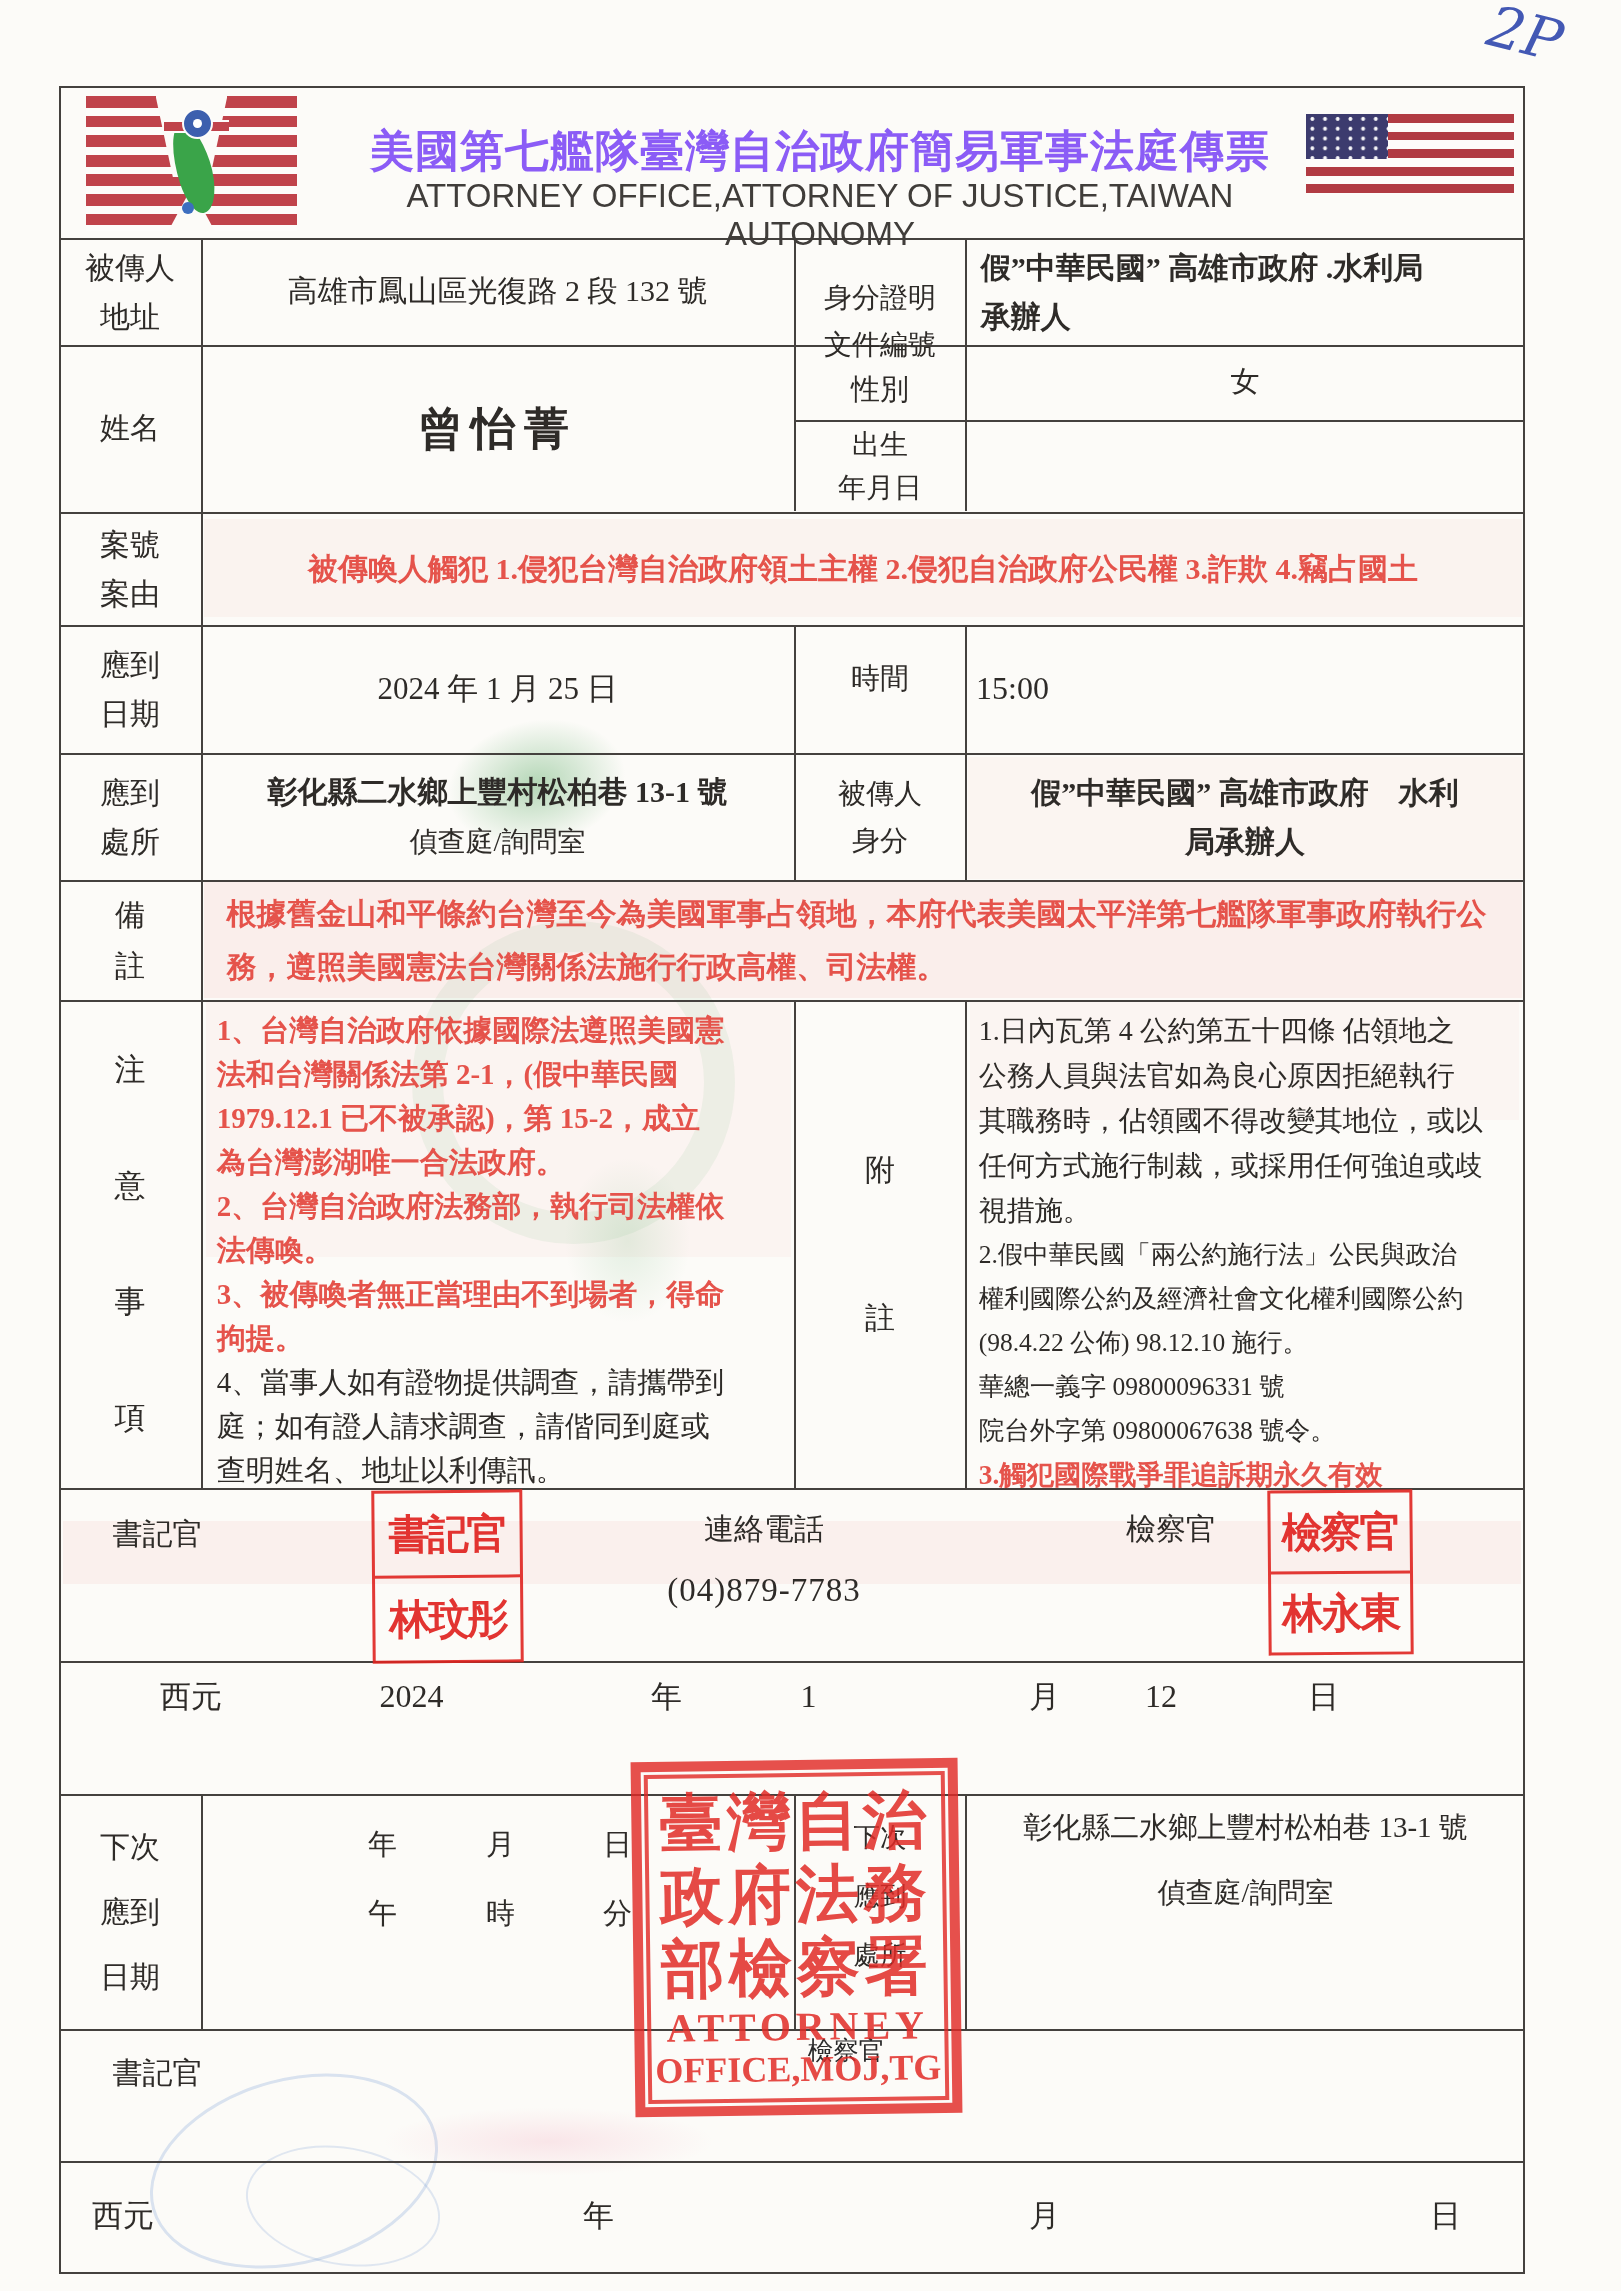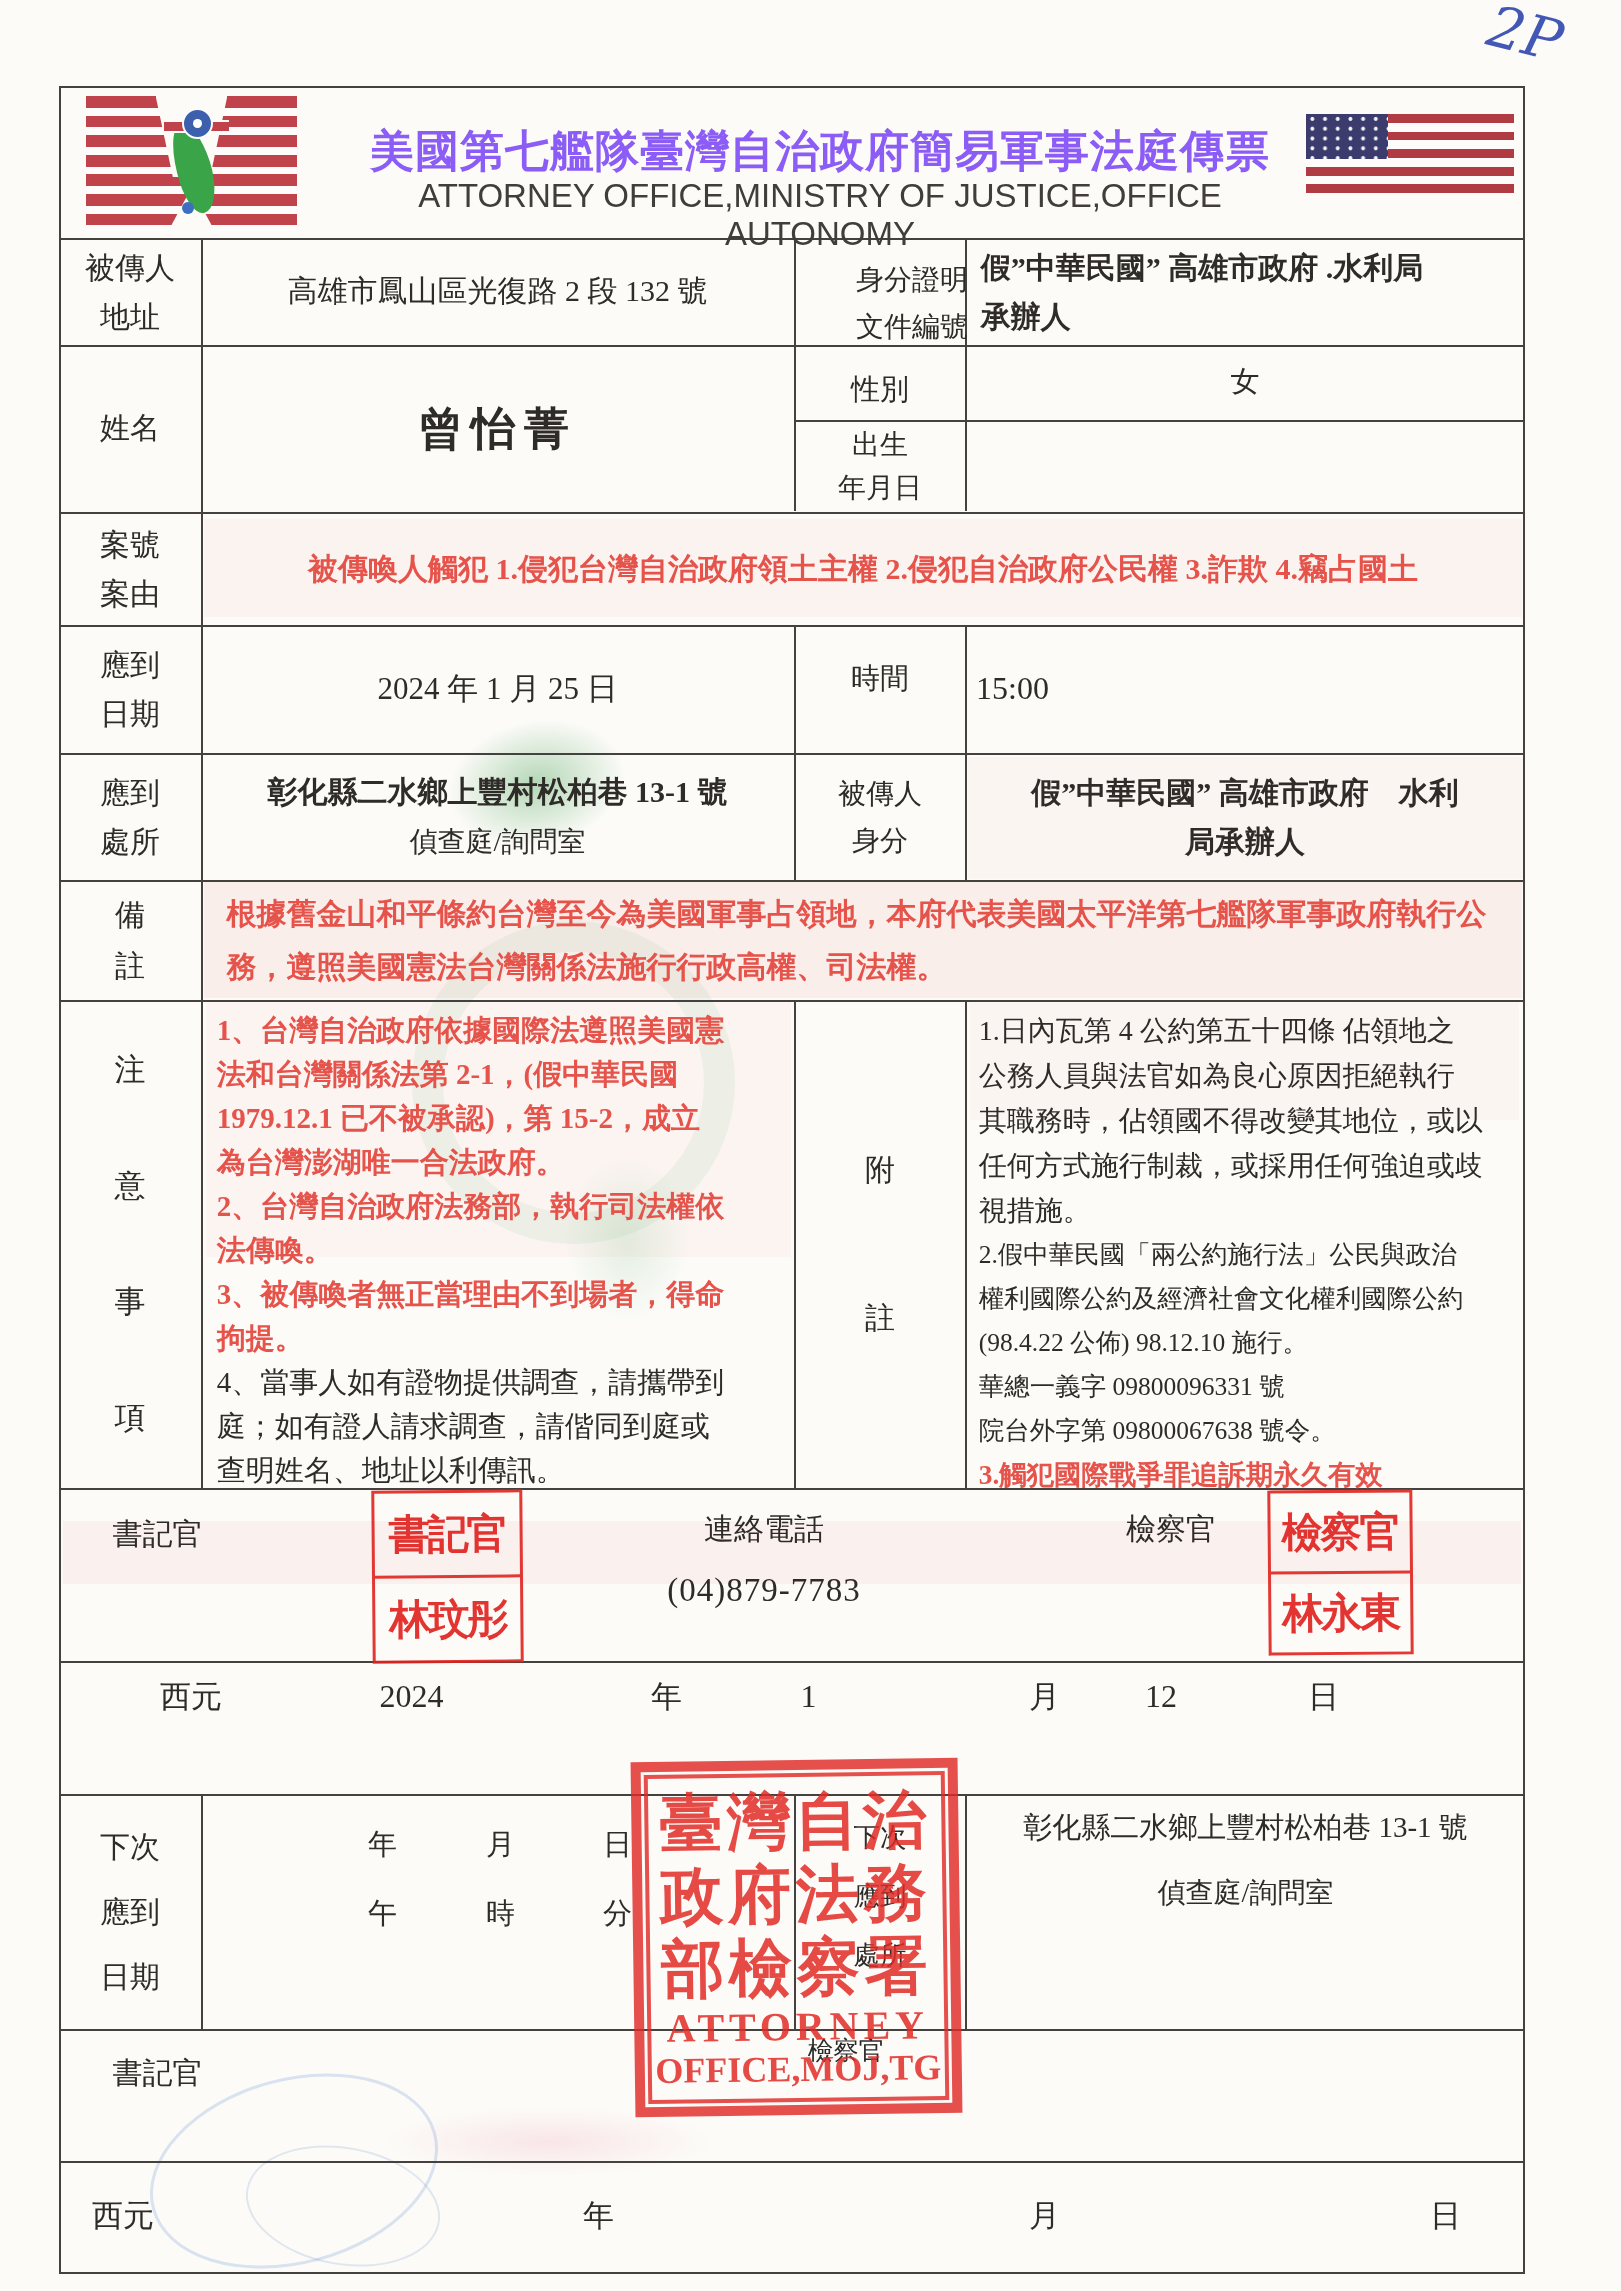--- a/index.html
+++ b/index.html
@@ -108,29 +108,29 @@
     <div class="logo-notch-top"></div>
     <div class="logo-notch-bot"></div>
     <div class="island"></div>
     <div class="island-dot"></div>
     <div class="roundel-bar"></div>
     <div class="roundel">
         <div class="roundel-star"></div>
       </div>
   </div>
   <div class="cell" style="left:325px;top:116px;width:990px;height:71px;font-size:44px;font-weight:600;letter-spacing:1px;color:#8b5cf6;">美國第七艦隊臺灣自治政府簡易軍事法庭傳票</div>
-  <div class="cell sans" style="left:325px;top:192px;width:990px;height:45px;font-size:33px;color:#403d3a;">ATTORNEY OFFICE,MINISTRY OF JUSTICE,OFFICE AUTONOMY</div>
+  <div class="cell sans" style="left:325px;top:192px;width:990px;height:45px;font-size:33px;color:#403d3a;">ATTORNEY OFFICE,ATTORNEY OF JUSTICE,TAIWAN AUTONOMY</div>
   <div class="flag">
     <div class="canton"></div>
   </div>
 
   <div class="cell" style="left:59px;top:238px;width:142px;height:107px;font-size:30px;line-height:49px;">被傳人
 地址</div>
   <div class="cell" style="left:201px;top:238px;width:593px;height:107px;font-size:30px;">高雄市鳳山區光復路 2 段 132 號</div>
-  <div class="cell" style="left:794px;top:238px;width:172px;height:130px;font-size:28px;line-height:47px;margin-left:32px;">身分證明
+  <div class="cell" style="left:794px;top:256px;width:172px;height:130px;font-size:28px;line-height:47px;">身分證明
 文件編號</div>
   <div class="cell bold" style="left:965px;top:238px;width:560px;height:107px;font-size:30px;line-height:49px;justify-content:flex-start;text-align:left;padding-left:15.7px;box-sizing:border-box;">假”中華民國” 高雄市政府  .水利局
 承辦人</div>
 
   <div class="cell" style="left:59px;top:345px;width:142px;height:167px;font-size:30px;">姓名</div>
   <div class="cell" style="left:201px;top:345px;width:593px;height:167px;font-size:45px;font-weight:600;letter-spacing:7.8px;">曾怡菁</div>
   <div class="cell" style="left:794px;top:345px;width:172px;height:90px;font-size:29px;">性別</div>
   <div class="cell" style="left:965px;top:345px;width:560px;height:74px;font-size:29px;">女</div>
   <div class="cell" style="left:794px;top:420px;width:172px;height:92px;font-size:28px;line-height:43px;">出生
 年月日</div>

